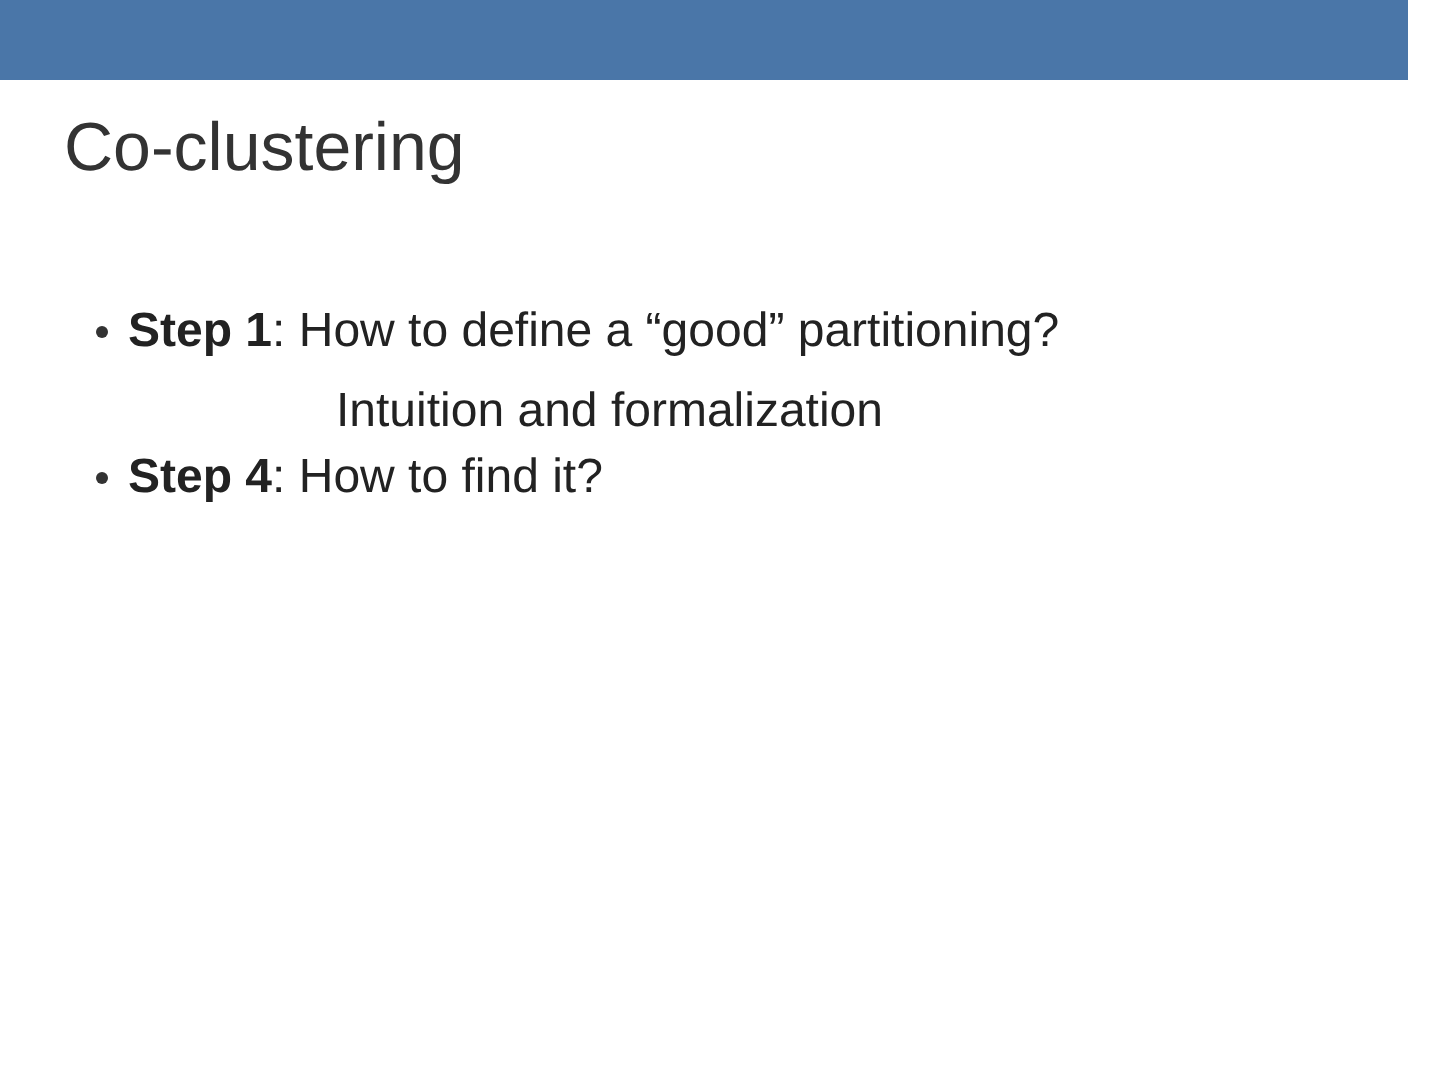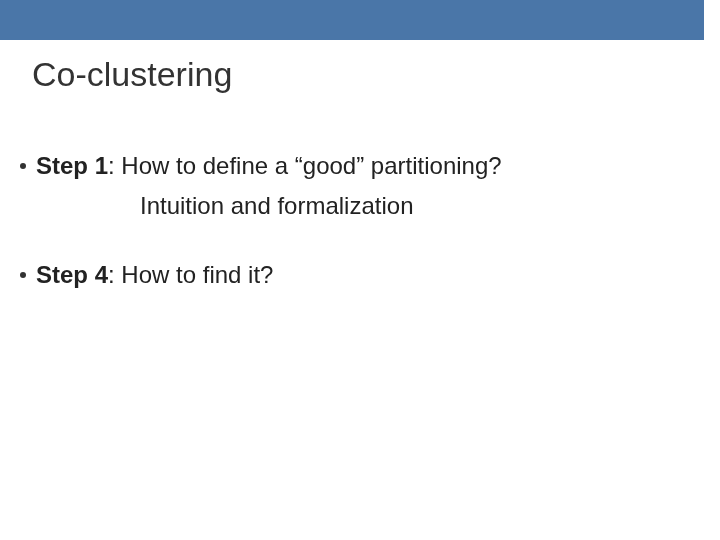--- a/index.html
+++ b/index.html
@@ -1,25 +1,25 @@
 <!DOCTYPE html>
 <html><head>
 <meta charset="utf-8">
 <style>
   * { margin: 0; padding: 0; box-sizing: border-box; }
   html, body { width: 720px; height: 540px; background: #fff; font-family: Arial, Helvetica, sans-serif; }
   .slide { width: 704px; height: 540px; position: relative; background: #fff; }
   .top-bar { width: 100%; height: 40px; background: #4a76a8; }
   .title { position: absolute; top: 55px; left: 32px; font-size: 34px; color: #333; font-weight: 400; }
-  .content { position: absolute; top: 150px; left: 20px; right: 34px; }
+  .content { position: absolute; top: 150px; left: 48px; right: 34px; }
   .bullet-row { display: flex; align-items: flex-start; margin-bottom: 8px; }
   .bullet-dot { width: 6px; height: 6px; background: #333; border-radius: 50%; margin-top: 13px; margin-right: 10px; flex-shrink: 0; }
   .bullet-text { font-size: 24px; color: #222; line-height: 1.35; }
   .bullet-text .bold { font-weight: 700; }
-  .sub-line { font-size: 24px; color: #222; margin-left: 120px; margin-bottom: 36px; line-height: 1.35; }
+  .sub-line { font-size: 24px; color: #222; margin-left: 120px; line-height: 1.35; }
 </style>
 </head>
 <body>
 
 <div class="slide">
   <div class="top-bar"></div>
   <div class="title">Co-clustering</div>
 
   <div class="content">
 

